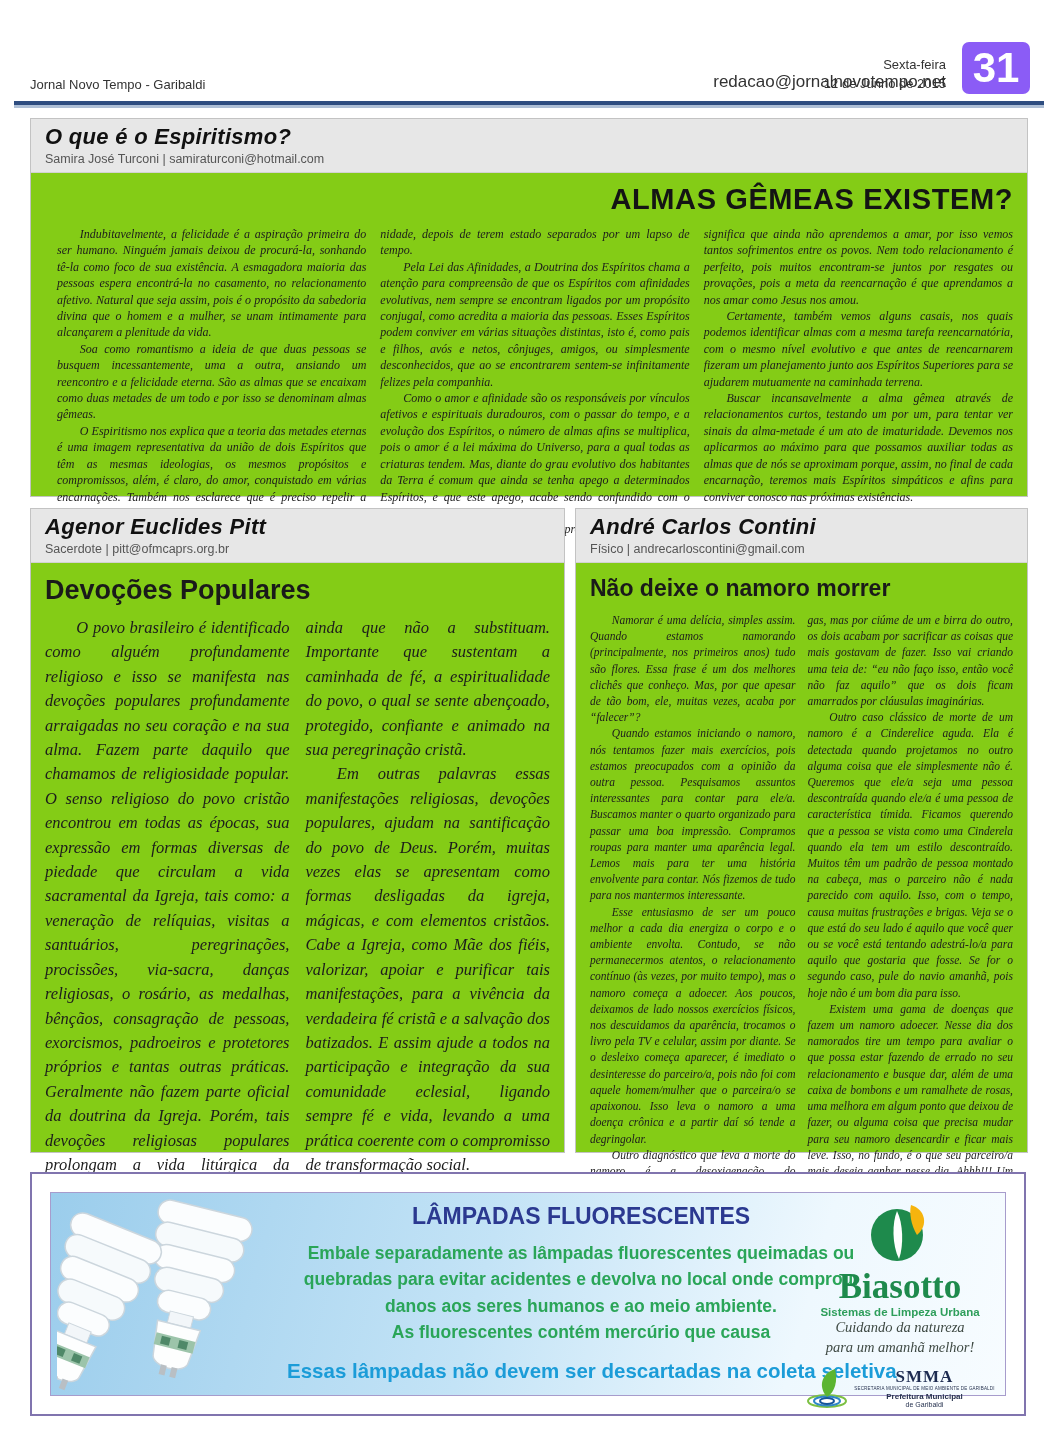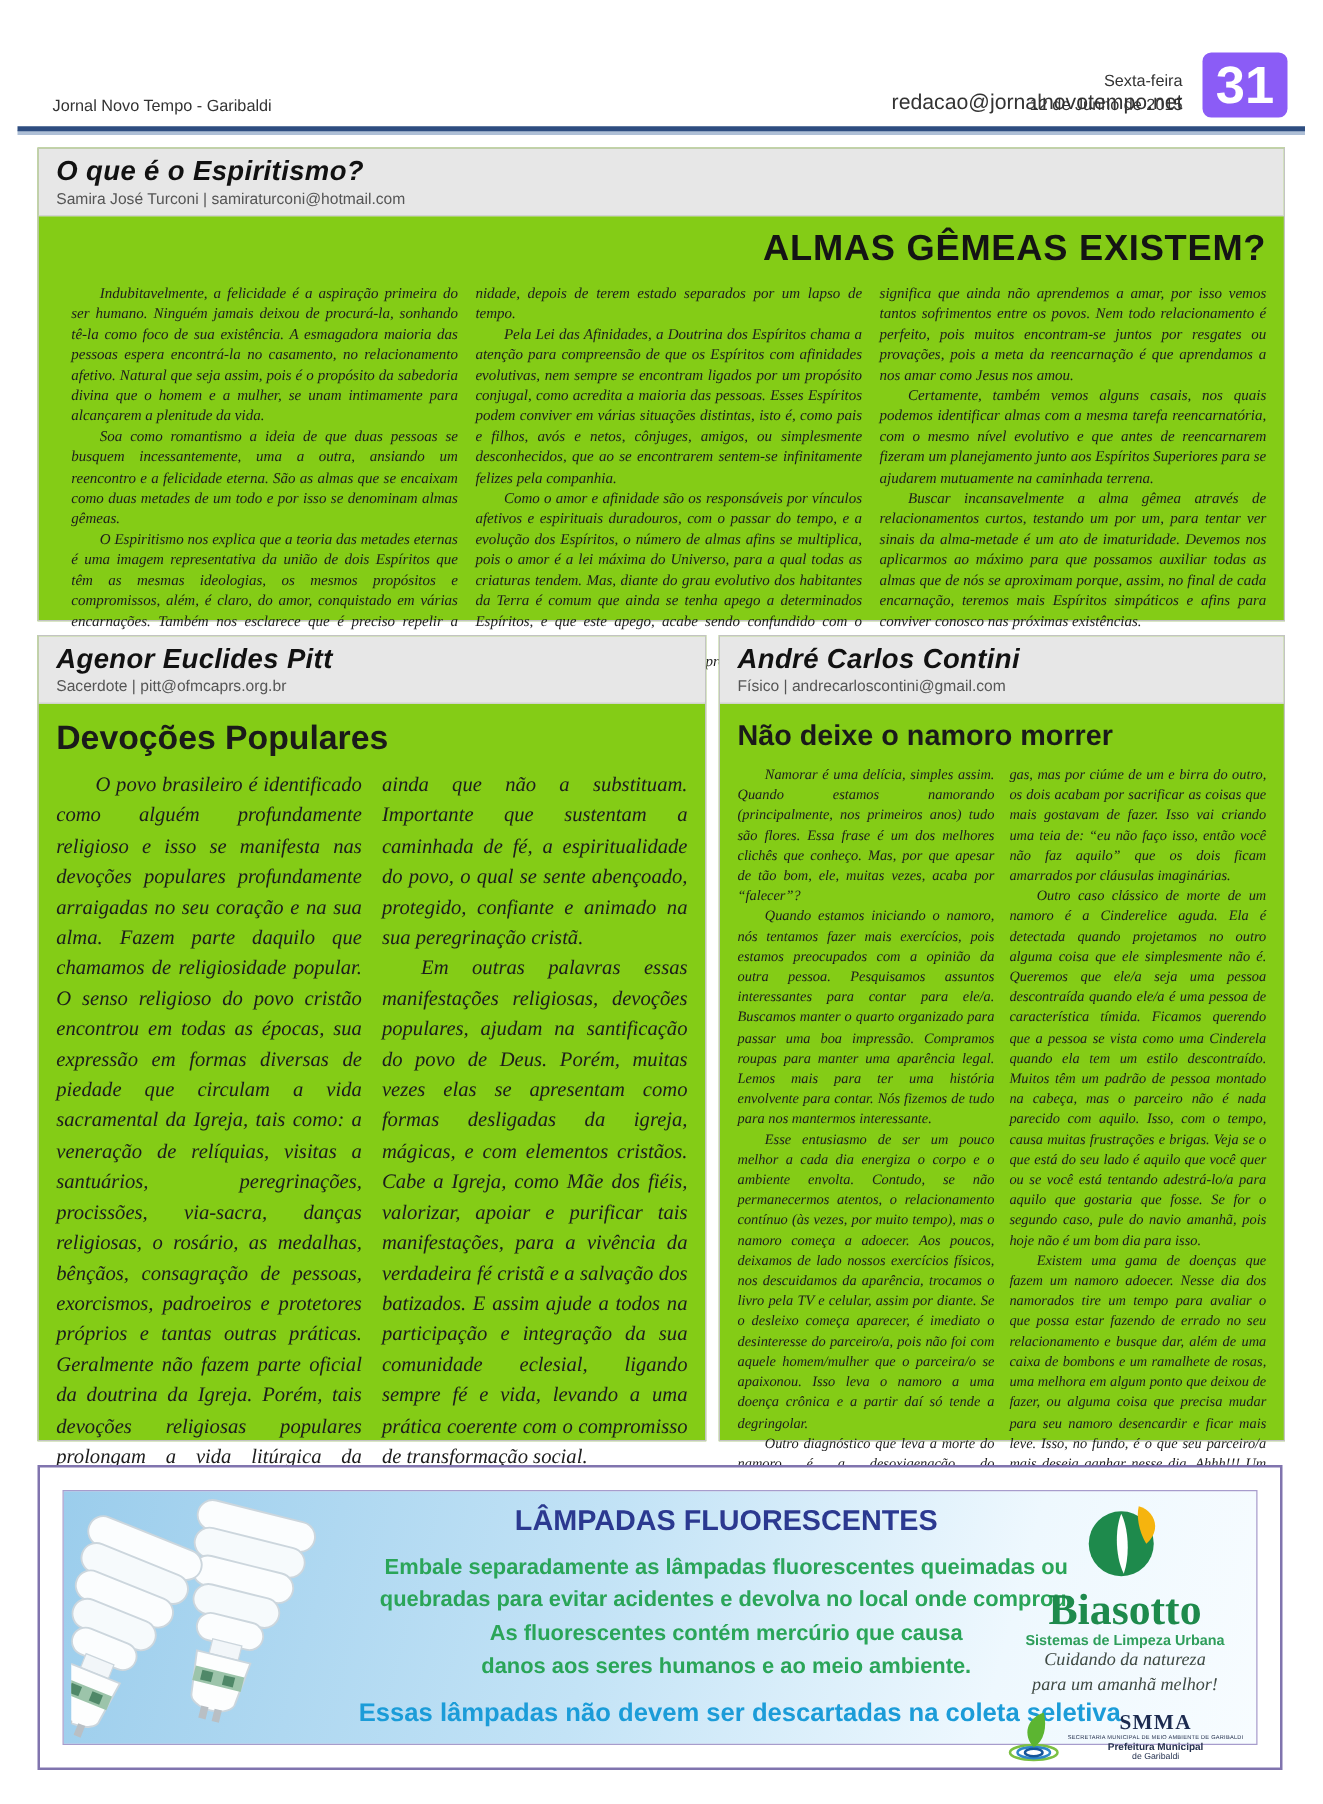--- a/index.html
+++ b/index.html
@@ -1,21 +1,21 @@
 <!DOCTYPE html>
 <html lang="pt-BR"><head>
 <meta charset="utf-8">
 <style>
   html,body{margin:0;padding:0;background:#fff;}
   .page{position:relative;width:1058px;height:1443px;background:#fff;overflow:hidden;
         font-family:"Liberation Sans",sans-serif;color:#1a1a1a;}
 
   
   .masthead{position:absolute;top:46px;left:30px;right:112px;height:52px;}
-  .mh-journal{position:absolute;left:12px;bottom:6px;font-size:13px;color:#333;}
+  .mh-journal{position:absolute;left:0;bottom:6px;font-size:13px;color:#333;}
   .mh-email{position:absolute;left:0;right:0;bottom:6px;text-align:right;font-size:17px;color:#333;}
   .mh-dates{position:absolute;right:0;bottom:4px;text-align:right;font-size:13px;color:#333;line-height:1.45;}
   .page-badge{position:absolute;top:42px;right:28px;width:68px;height:52px;background:#8b5cf6;
               border-radius:7px;color:#fff;font-size:42px;font-weight:bold;text-align:center;line-height:52px;}
   .mh-rule{position:absolute;top:101px;left:14px;right:14px;height:4px;background:#2e4d80;
            box-shadow:0 3px 0 #aebfd6;}
 
   
   .abox{position:absolute;border:1px solid #c3c3c3;background:#84cc16;box-sizing:border-box;}
   .abox-head{background:#e7e7e7;border-bottom:1px solid #d2d2d2;padding:5px 14px 6px 14px;}
@@ -189,22 +189,22 @@
           <rect x="4" y="130" width="9" height="8" fill="#4f8868"></rect>
           <rect x="-8" y="158" width="6" height="10" fill="#b9bfc4"></rect>
           <rect x="3" y="158" width="6" height="10" fill="#b9bfc4"></rect>
         </g>
       </svg>
 
       <div class="ad-center">
         <div class="ad-title">LÂMPADAS FLUORESCENTES</div>
         <div class="ad-green">Embale separadamente as lâmpadas fluorescentes queimadas ou</div>
         <div class="ad-green">quebradas para evitar acidentes e devolva no local onde comprou.</div>
+        <div class="ad-green">danos aos seres humanos e ao meio ambiente.</div>
         <div class="ad-green">As fluorescentes contém mercúrio que causa</div>
-        <div class="ad-green">danos aos seres humanos e ao meio ambiente.</div>
       </div>
 
       <div class="ad-attn">
         <div class="ad-attn-text">Essas lâmpadas não devem ser descartadas na coleta seletiva</div>
       </div>
 
       <div class="ad-brand">
         <svg width="66" height="62" viewBox="0 0 66 62">
           <circle cx="30" cy="34" r="26" fill="#1e8a4c"></circle>
           <path d="M30 10 C 25 22, 25 44, 32 58 C 37 44, 36 22, 30 10 Z" fill="#ffffff"></path>

